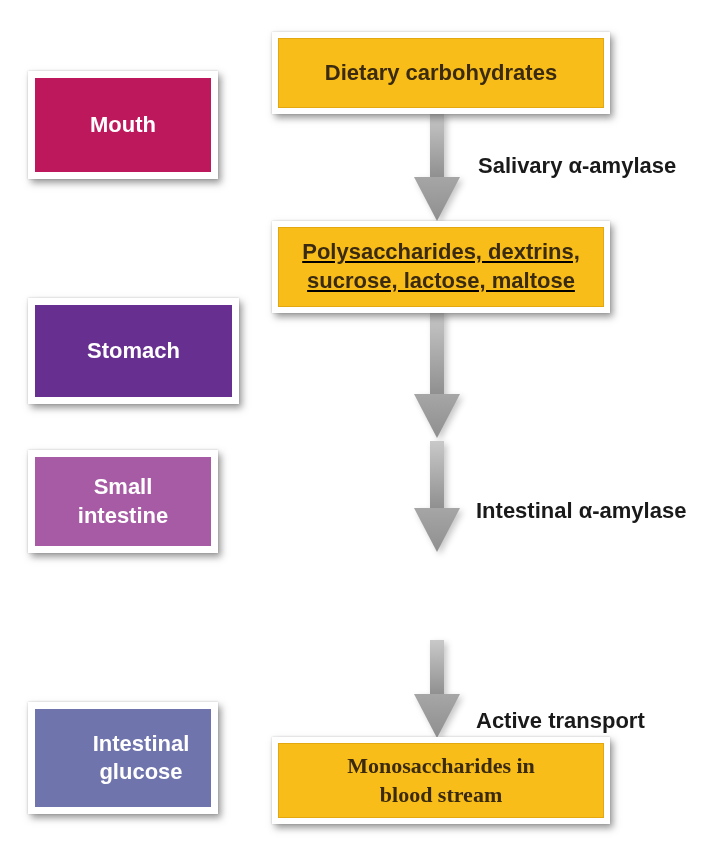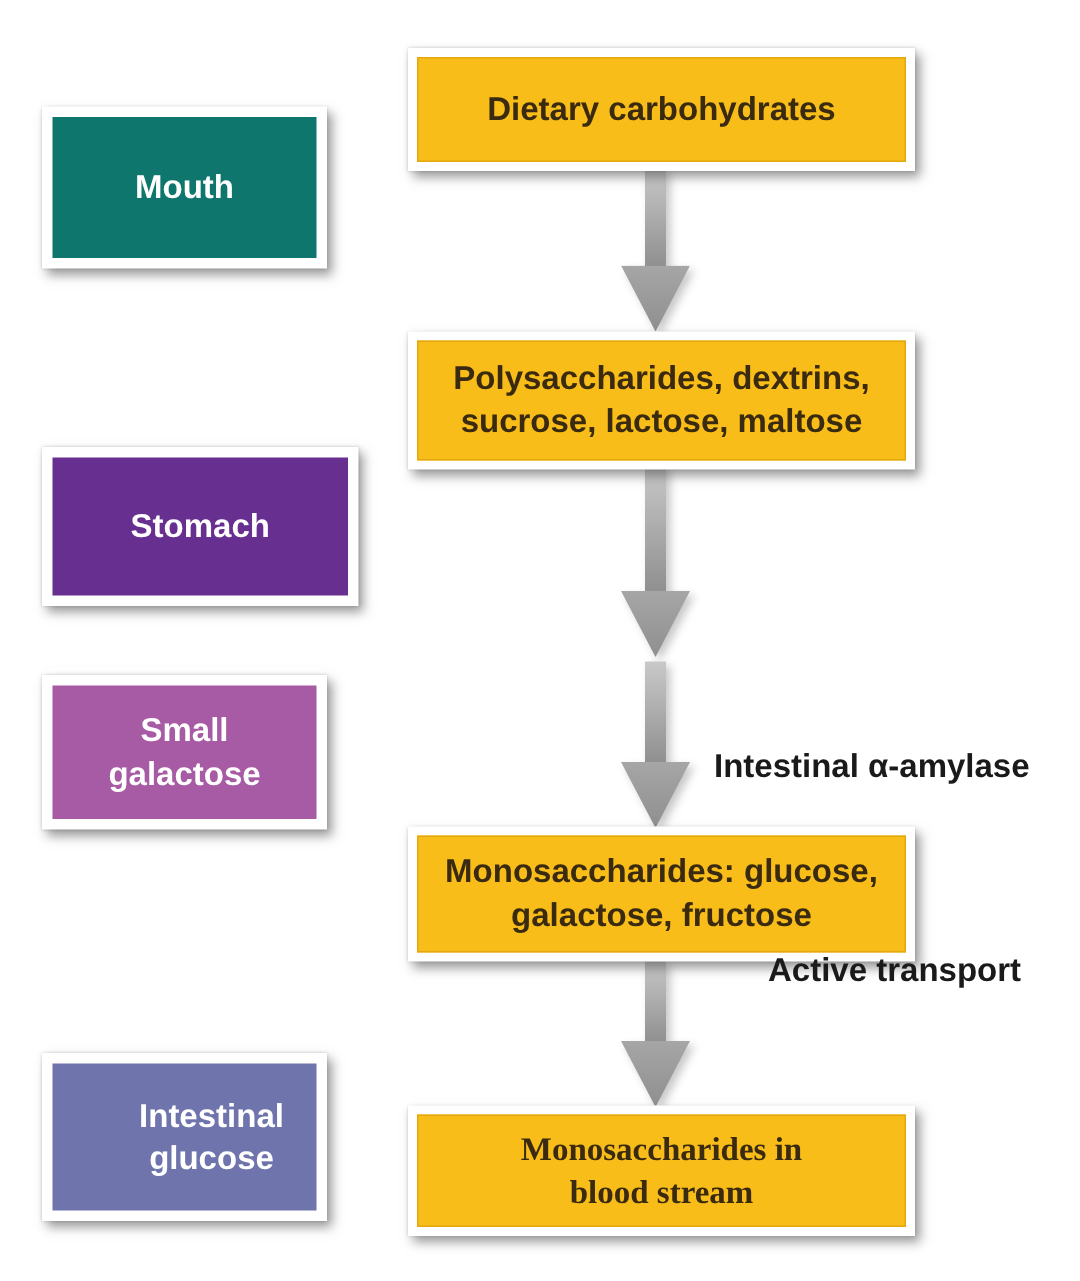--- a/index.html
+++ b/index.html
@@ -80,67 +80,61 @@
     white-space: nowrap;
     z-index: 3;
   }
 </style>
 </head>
 <body style="--node-fill: #f8bd18; --node-text: #3a2a10; --lane-text: #ffffff; --label-text: #1a1a1a; --arrow-light: #c9c9c9; --arrow-dark: #8f8f8f;">
 
 <div class="stage">
 
   <div class="framed lane" style="left:28px; top:71px;  width:190px; height:108px;">
-    <div class="fill" style="background: #0f766e;">
+    <div class="fill" style="background: #be185d;">
       <div class="line">Mouth</div>
 
     </div>
   </div>
 
   <div class="framed lane" style="left:28px; top:298px; width:211px; height:106px;">
     <div class="fill" style="background: rgb(102, 47, 144);">
       <div class="line">Stomach</div>
 
     </div>
   </div>
 
   <div class="framed lane" style="left:28px; top:450px; width:190px; height:103px;">
     <div class="fill" style="background: rgb(167, 91, 164);">
       <div class="line">Small</div>
-      <div class="line">galactose</div>
+      <div class="line">intestine</div>
     </div>
   </div>
 
   <div class="framed lane" style="left:28px; top:702px; width:190px; height:112px;">
     <div class="fill" style="background: rgb(111, 116, 173); padding-left: 36px;">
       <div class="line">Intestinal</div>
       <div class="line">glucose</div>
     </div>
   </div>
 
   <div class="framed node" style="left:272px; top:32px;  width:338px; height:82px;">
     <div class="fill">
       <div class="line">Dietary carbohydrates</div>
 
     </div>
   </div>
 
-  <div class="framed node" style="left:272px; top:221px; width:338px; height:92px;">
+  <div class="framed node" style="left:272px; top:221px; width:338px; height:92px;text-decoration:underline;">
     <div class="fill">
       <div class="line">Polysaccharides, dextrins,</div>
       <div class="line">sucrose, lactose, maltose</div>
     </div>
   </div>
 
-  <div class="framed node" style="left:272px; top:551px; width:338px; height:90px;">
-    <div class="fill">
-      <div class="line">Monosaccharides: glucose,</div>
-      <div class="line">galactose, fructose</div>
-    </div>
-  </div>
 
   <div class="framed node" style="left:272px; top:737px; width:338px; height:87px;font-family:Liberation Serif, serif;">
     <div class="fill">
       <div class="line">Monosaccharides in</div>
       <div class="line">blood stream</div>
     </div>
   </div>
 
   <div class="arrow" style="left:414px; top:112px; height:109px;">
     <div class="shaft"></div>
@@ -155,18 +149,19 @@
   <div class="arrow" style="left:414px; top:441px; height:111px;">
     <div class="shaft"></div>
     <div class="head"></div>
   </div>
 
   <div class="arrow" style="left:414px; top:640px; height:98px;">
     <div class="shaft"></div>
     <div class="head"></div>
   </div>
 
+  <div class="flow-label" style="left:478px; top:153px;">Salivary α-amylase</div>
 
   <div class="flow-label" style="left:476px; top:498px;">Intestinal α-amylase</div>
 
-  <div class="flow-label" style="left:476px; top:634px;margin-left:36px;">Active transport</div>
+  <div class="flow-label" style="left:476px; top:708px;">Active transport</div>
 
 </div>
 
 </body></html>

